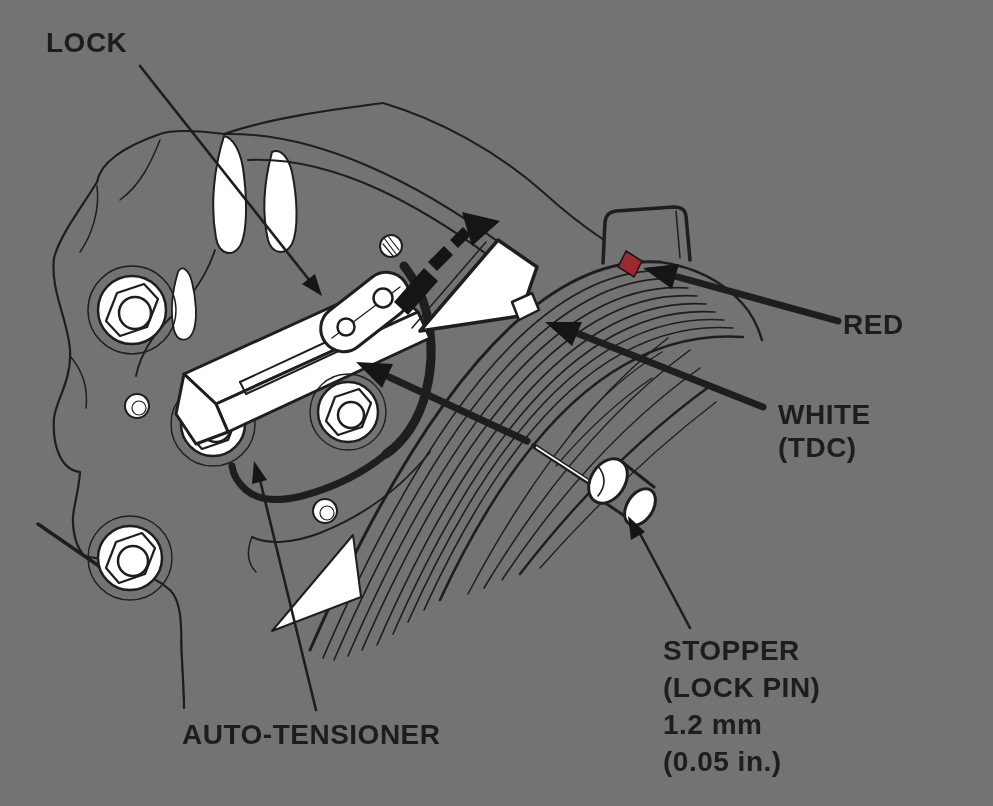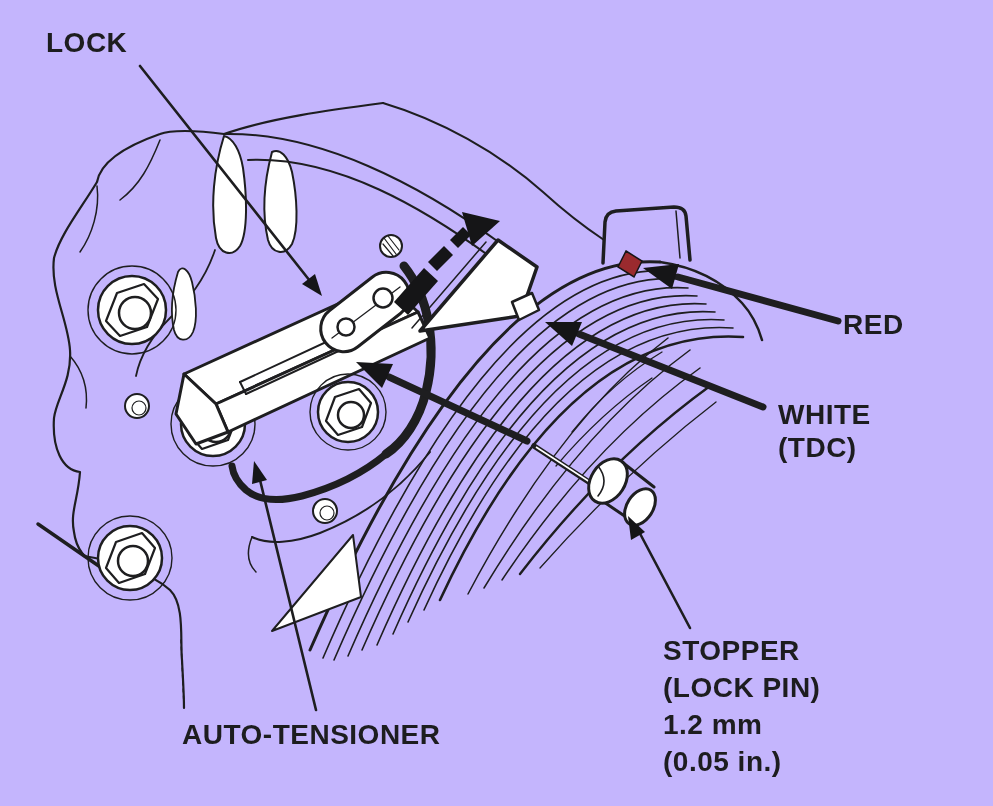--- a/index.html
+++ b/index.html
@@ -1,19 +1,19 @@
 <!DOCTYPE html>
 <html><head>
 <meta charset="utf-8">
 <style>
   html,body{margin:0;padding:0;background:#e8e8e6;}
   .page{
     position:relative;
     width:993px;height:806px;
-    background:#c4b5fd;
+    background:#737373;
     overflow:hidden;
     font-family:"Liberation Sans", sans-serif;
   }
   svg{display:block;}
   .label{
     font-family:"Liberation Sans", sans-serif;
     font-weight:bold;
     font-size:28px;
     letter-spacing:0.5px;
     fill:#1d1d1f;

